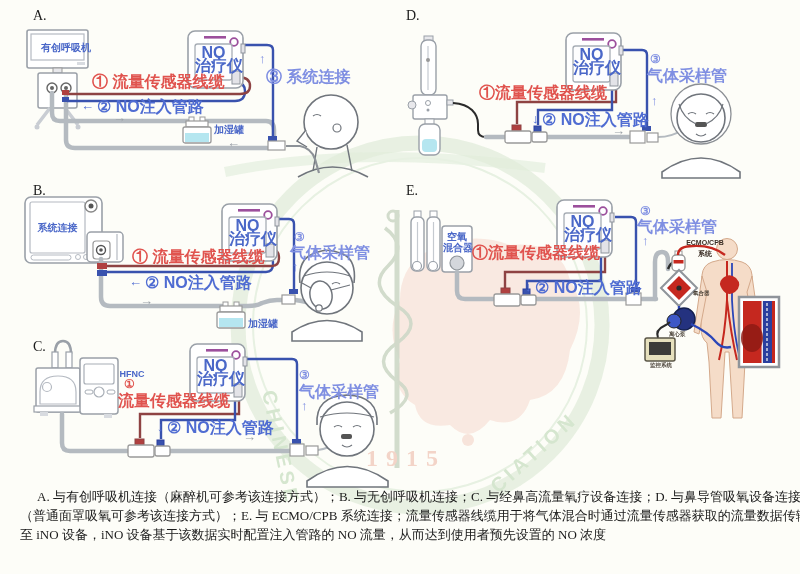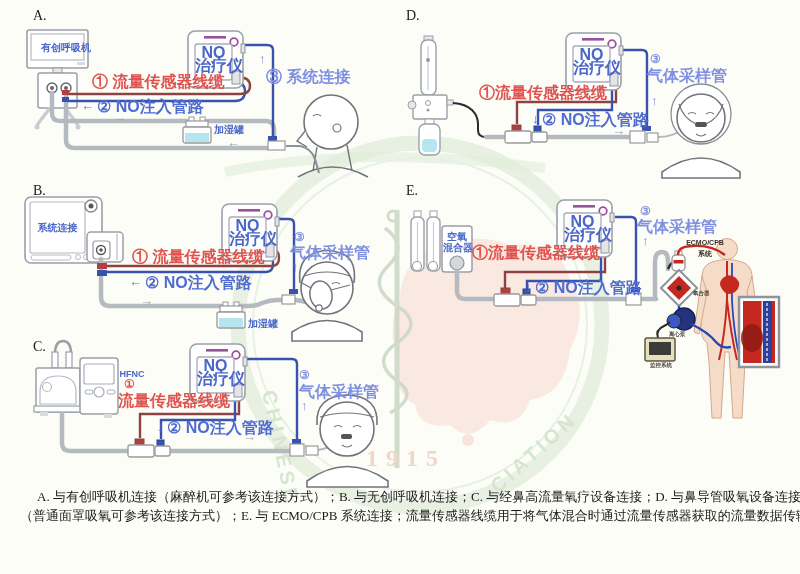--- a/index.html
+++ b/index.html
@@ -409,15 +409,16 @@
 
 <div class="ecmo-title" style="left:683px;top:239px;">ECMO/CPB</div>
 <div class="ecmo-title" style="left:683px;top:249px;">系统</div>
 <div class="tiny" style="left:693px;top:290px;">氧合器</div>
 <div class="tiny" style="left:669px;top:331px;">离心泵</div>
 <div class="tiny" style="left:650px;top:362px;">监控系统</div>
 
 <div id="caption">
   <div class="cap-line cap-line1">A. 与有创呼吸机连接（麻醉机可参考该连接方式）；B. 与无创呼吸机连接；C. 与经鼻高流量氧疗设备连接；D. 与鼻导管吸氧设备连接</div>
   <div class="cap-line">（普通面罩吸氧可参考该连接方式）；E. 与 ECMO/CPB 系统连接；流量传感器线缆用于将气体混合时通过流量传感器获取的流量数据传输</div>
+  <div class="cap-line">至 iNO 设备，iNO 设备基于该数据实时配置注入管路的 NO 流量，从而达到使用者预先设置的 NO 浓度</div>
 </div>
 
 </div>
 
 </body></html>

